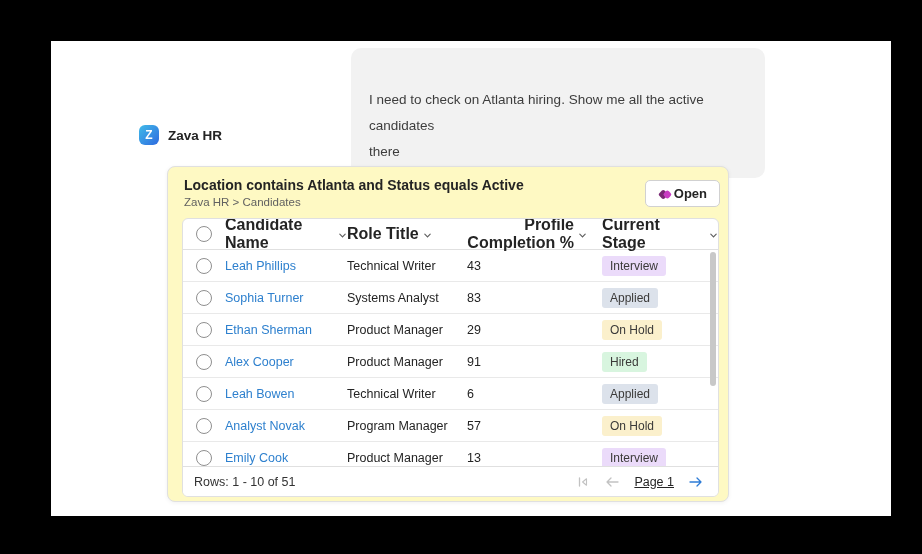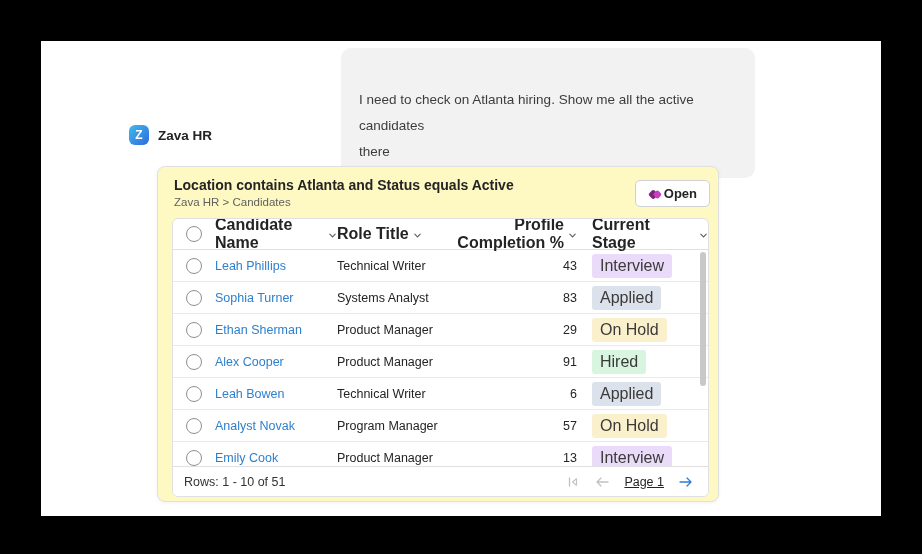--- a/index.html
+++ b/index.html
@@ -1,19 +1,19 @@
 <!DOCTYPE html>
 <html><head>
 <meta charset="utf-8">
 <style>
   * { margin: 0; padding: 0; box-sizing: border-box; }
   html, body { width: 922px; height: 554px; background: #000; overflow: hidden;
     font-family: "Liberation Sans", sans-serif; }
 
-  .canvas { position: absolute; left: 41px; top: 41px; width: 840px; height: 475px;
+  .canvas { position: absolute; left: 51px; top: 41px; width: 840px; height: 475px;
     background: #fff; }
 
   
   .bubble { position: absolute; left: 300px; top: 7px; width: 414px;
     background: #F2F2F2; border-radius: 10px; padding: 13px 18px;
     font-size: 13.5px; line-height: 26px; color: #3D3D3D; white-space: pre-line; }
 
   
   .bot-row { position: absolute; left: 88px; top: 84px; display: flex; align-items: center; gap: 9px; }
   .bot-avatar { width: 20px; height: 20px; border-radius: 6px;
@@ -41,33 +41,33 @@
   .tbl-header { height: 31px; flex: 0 0 31px; display: flex; align-items: center;
     border-bottom: 1px solid #E0E0E0; }
   .tbl-body { flex: 1 1 auto; overflow: hidden; position: relative; }
   .tbl-row { height: 32px; display: flex; align-items: center;
     border-bottom: 1px solid #E9E9E9; }
 
   .cell-check { flex: 0 0 42px; display: flex; justify-content: center; }
   .cell-name { flex: 0 0 122px; font-size: 12.5px; }
   .cell-role { flex: 0 0 120px; font-size: 12.5px; color: #242424; }
   .cell-completion { flex: 0 0 120px; font-size: 12.5px; color: #242424;
-    text-align: right; display: flex; justify-content: flex-end; align-items: center; }
+    text-align: right; display: flex; align-items: center; }
   .cell-stage { flex: 1 1 auto; padding-left: 15px; }
 
   .hdr { font-size: 16px; font-weight: bold; color: #242424;
     display: flex; align-items: center; gap: 4px; cursor: pointer; }
   .chev { display: inline-flex; margin-top: 2px; }
 
   .checkbox-circle { width: 16px; height: 16px; border: 1.5px solid #8F8F8F;
     border-radius: 50%; background: #fff; cursor: pointer; }
 
   .name-link { color: #2E80CE; cursor: pointer; text-decoration: none; }
 
-  .badge { display: inline-block; font-size: 16px; color: #3B3A39;
+  .badge { display: inline-block; font-size: 12px; color: #3B3A39;
     padding: 3px 8px; border-radius: 3px; }
 
   .tbl-footer { flex: 0 0 30px; border-top: 1px solid #E0E0E0; background: #fff;
     display: flex; align-items: center; justify-content: space-between;
     padding: 0 14px 0 11px; position: relative; z-index: 2; }
   .rows-label { font-size: 12.5px; color: #333; }
   .pager { display: flex; align-items: center; gap: 14px; }
   .pager-btn { display: flex; align-items: center; cursor: pointer; }
   .page-label { font-size: 12.5px; color: #242424; text-decoration: underline; }
 

